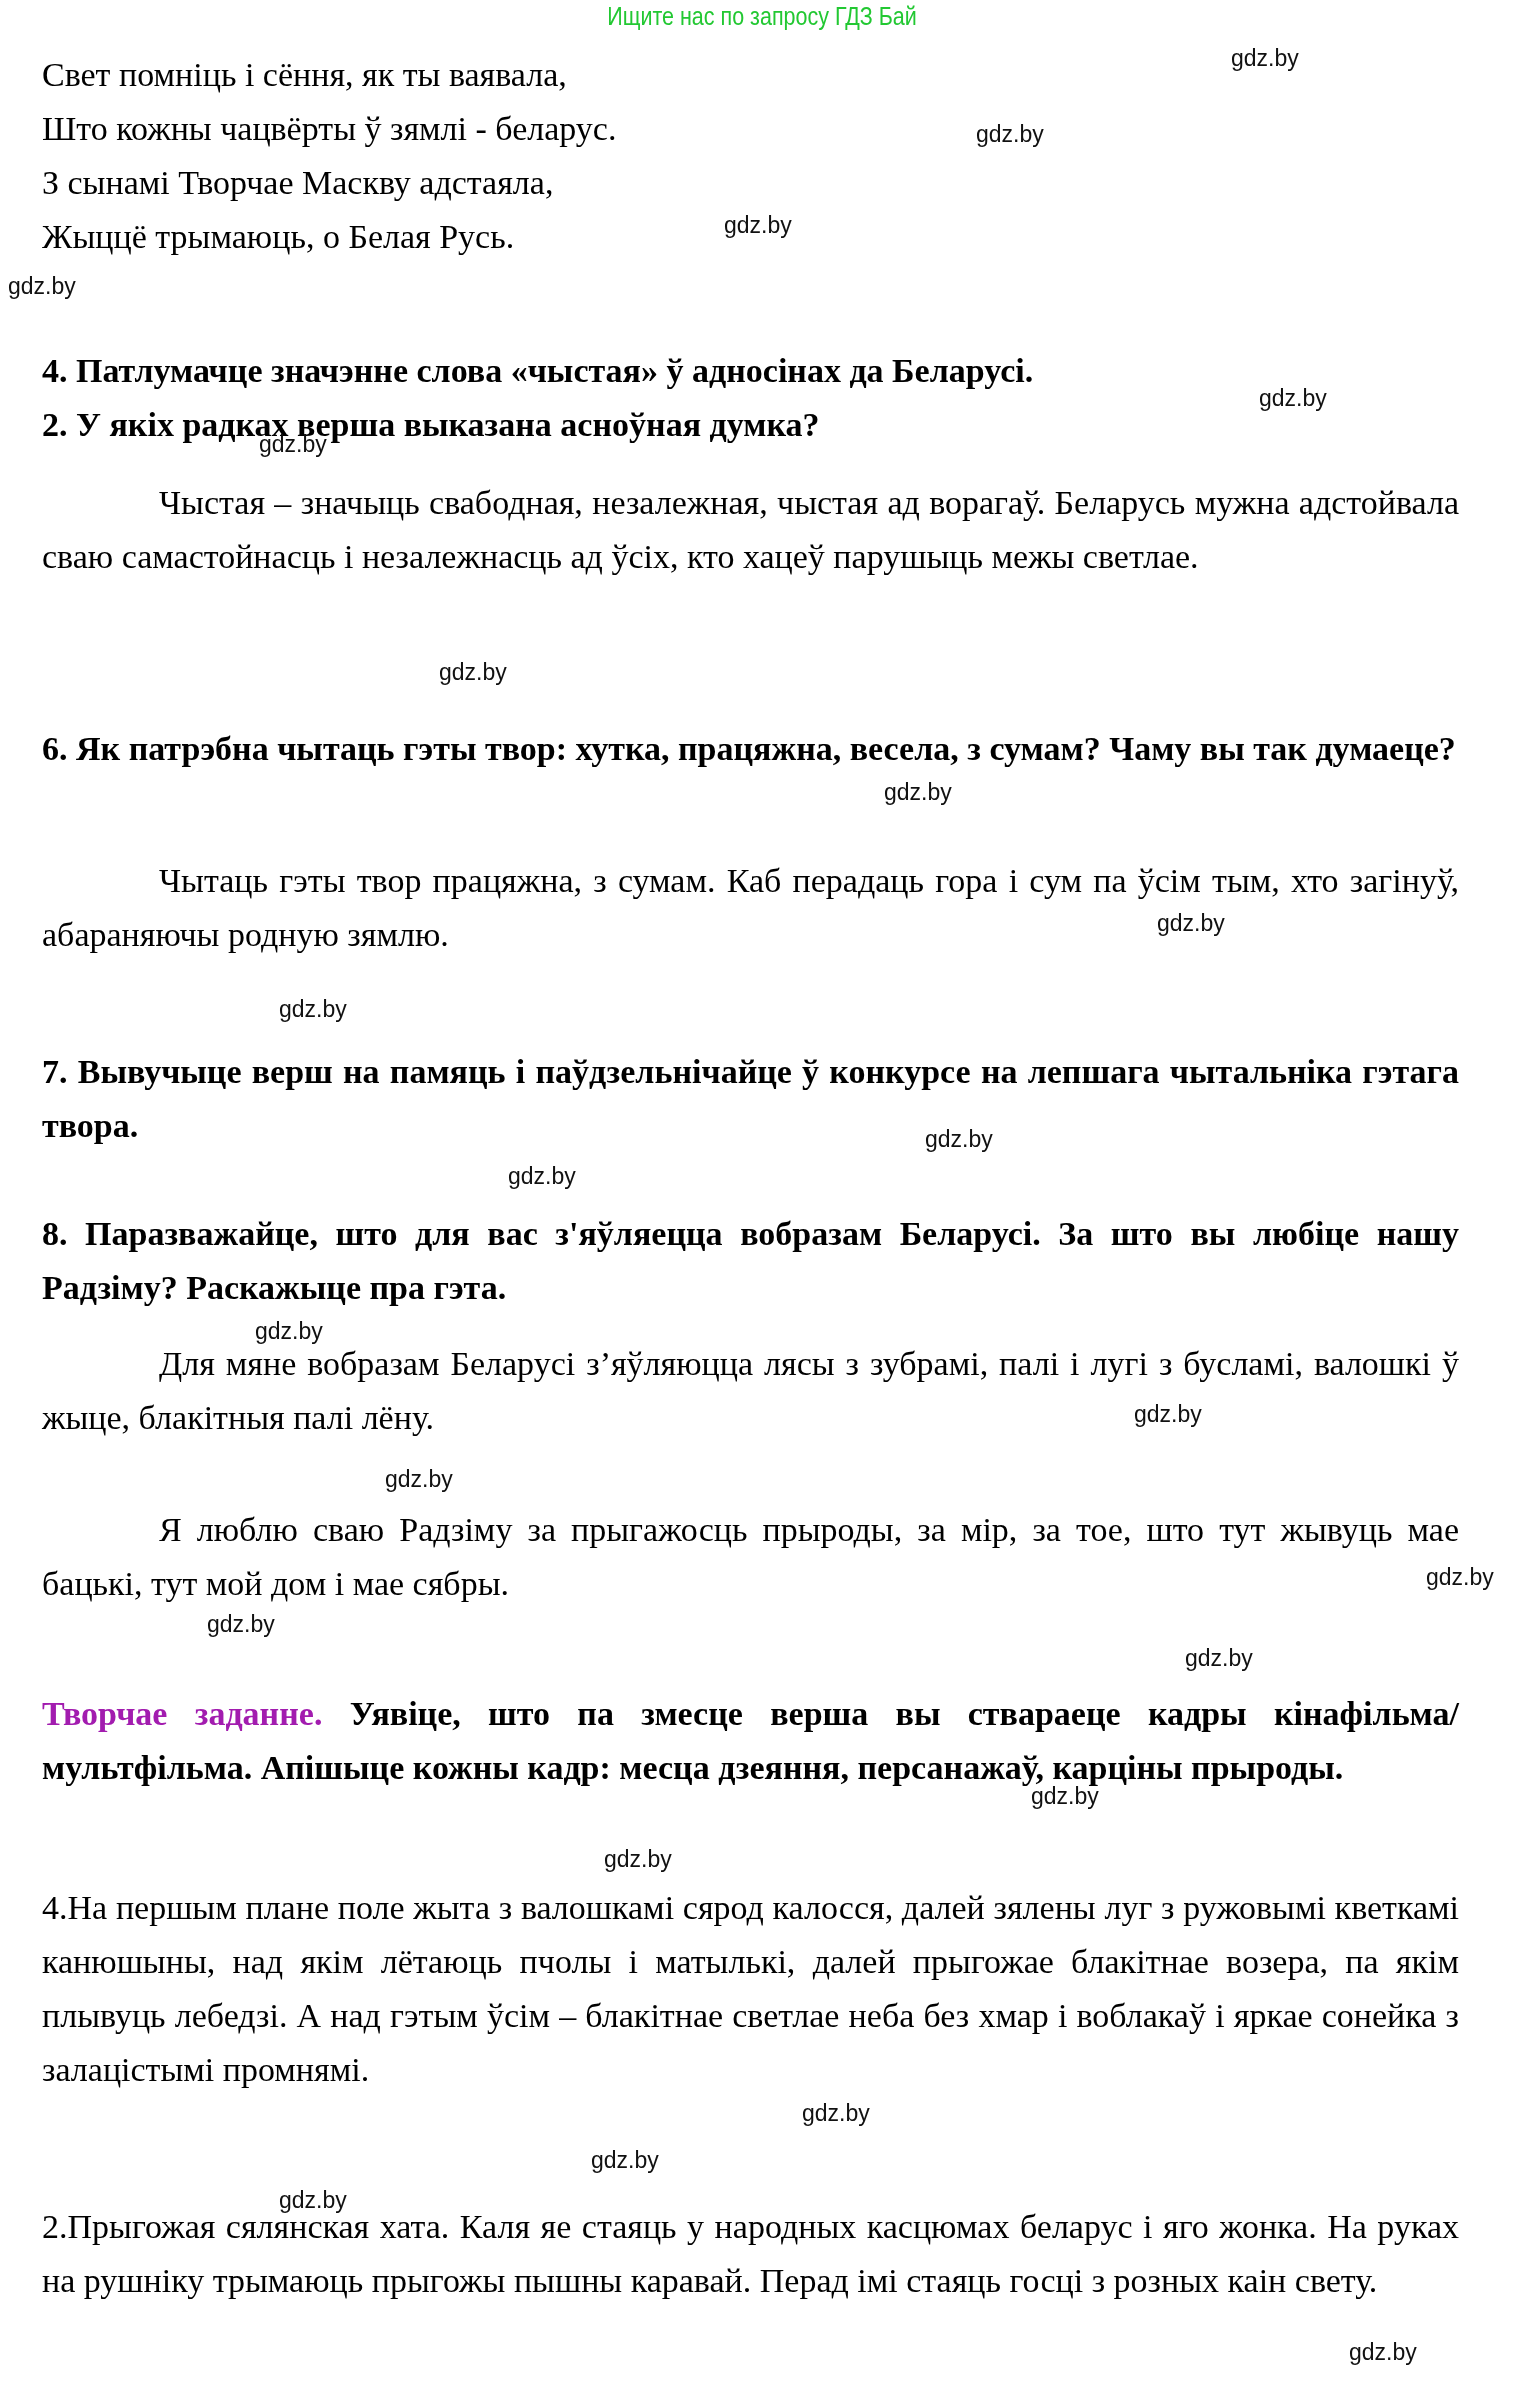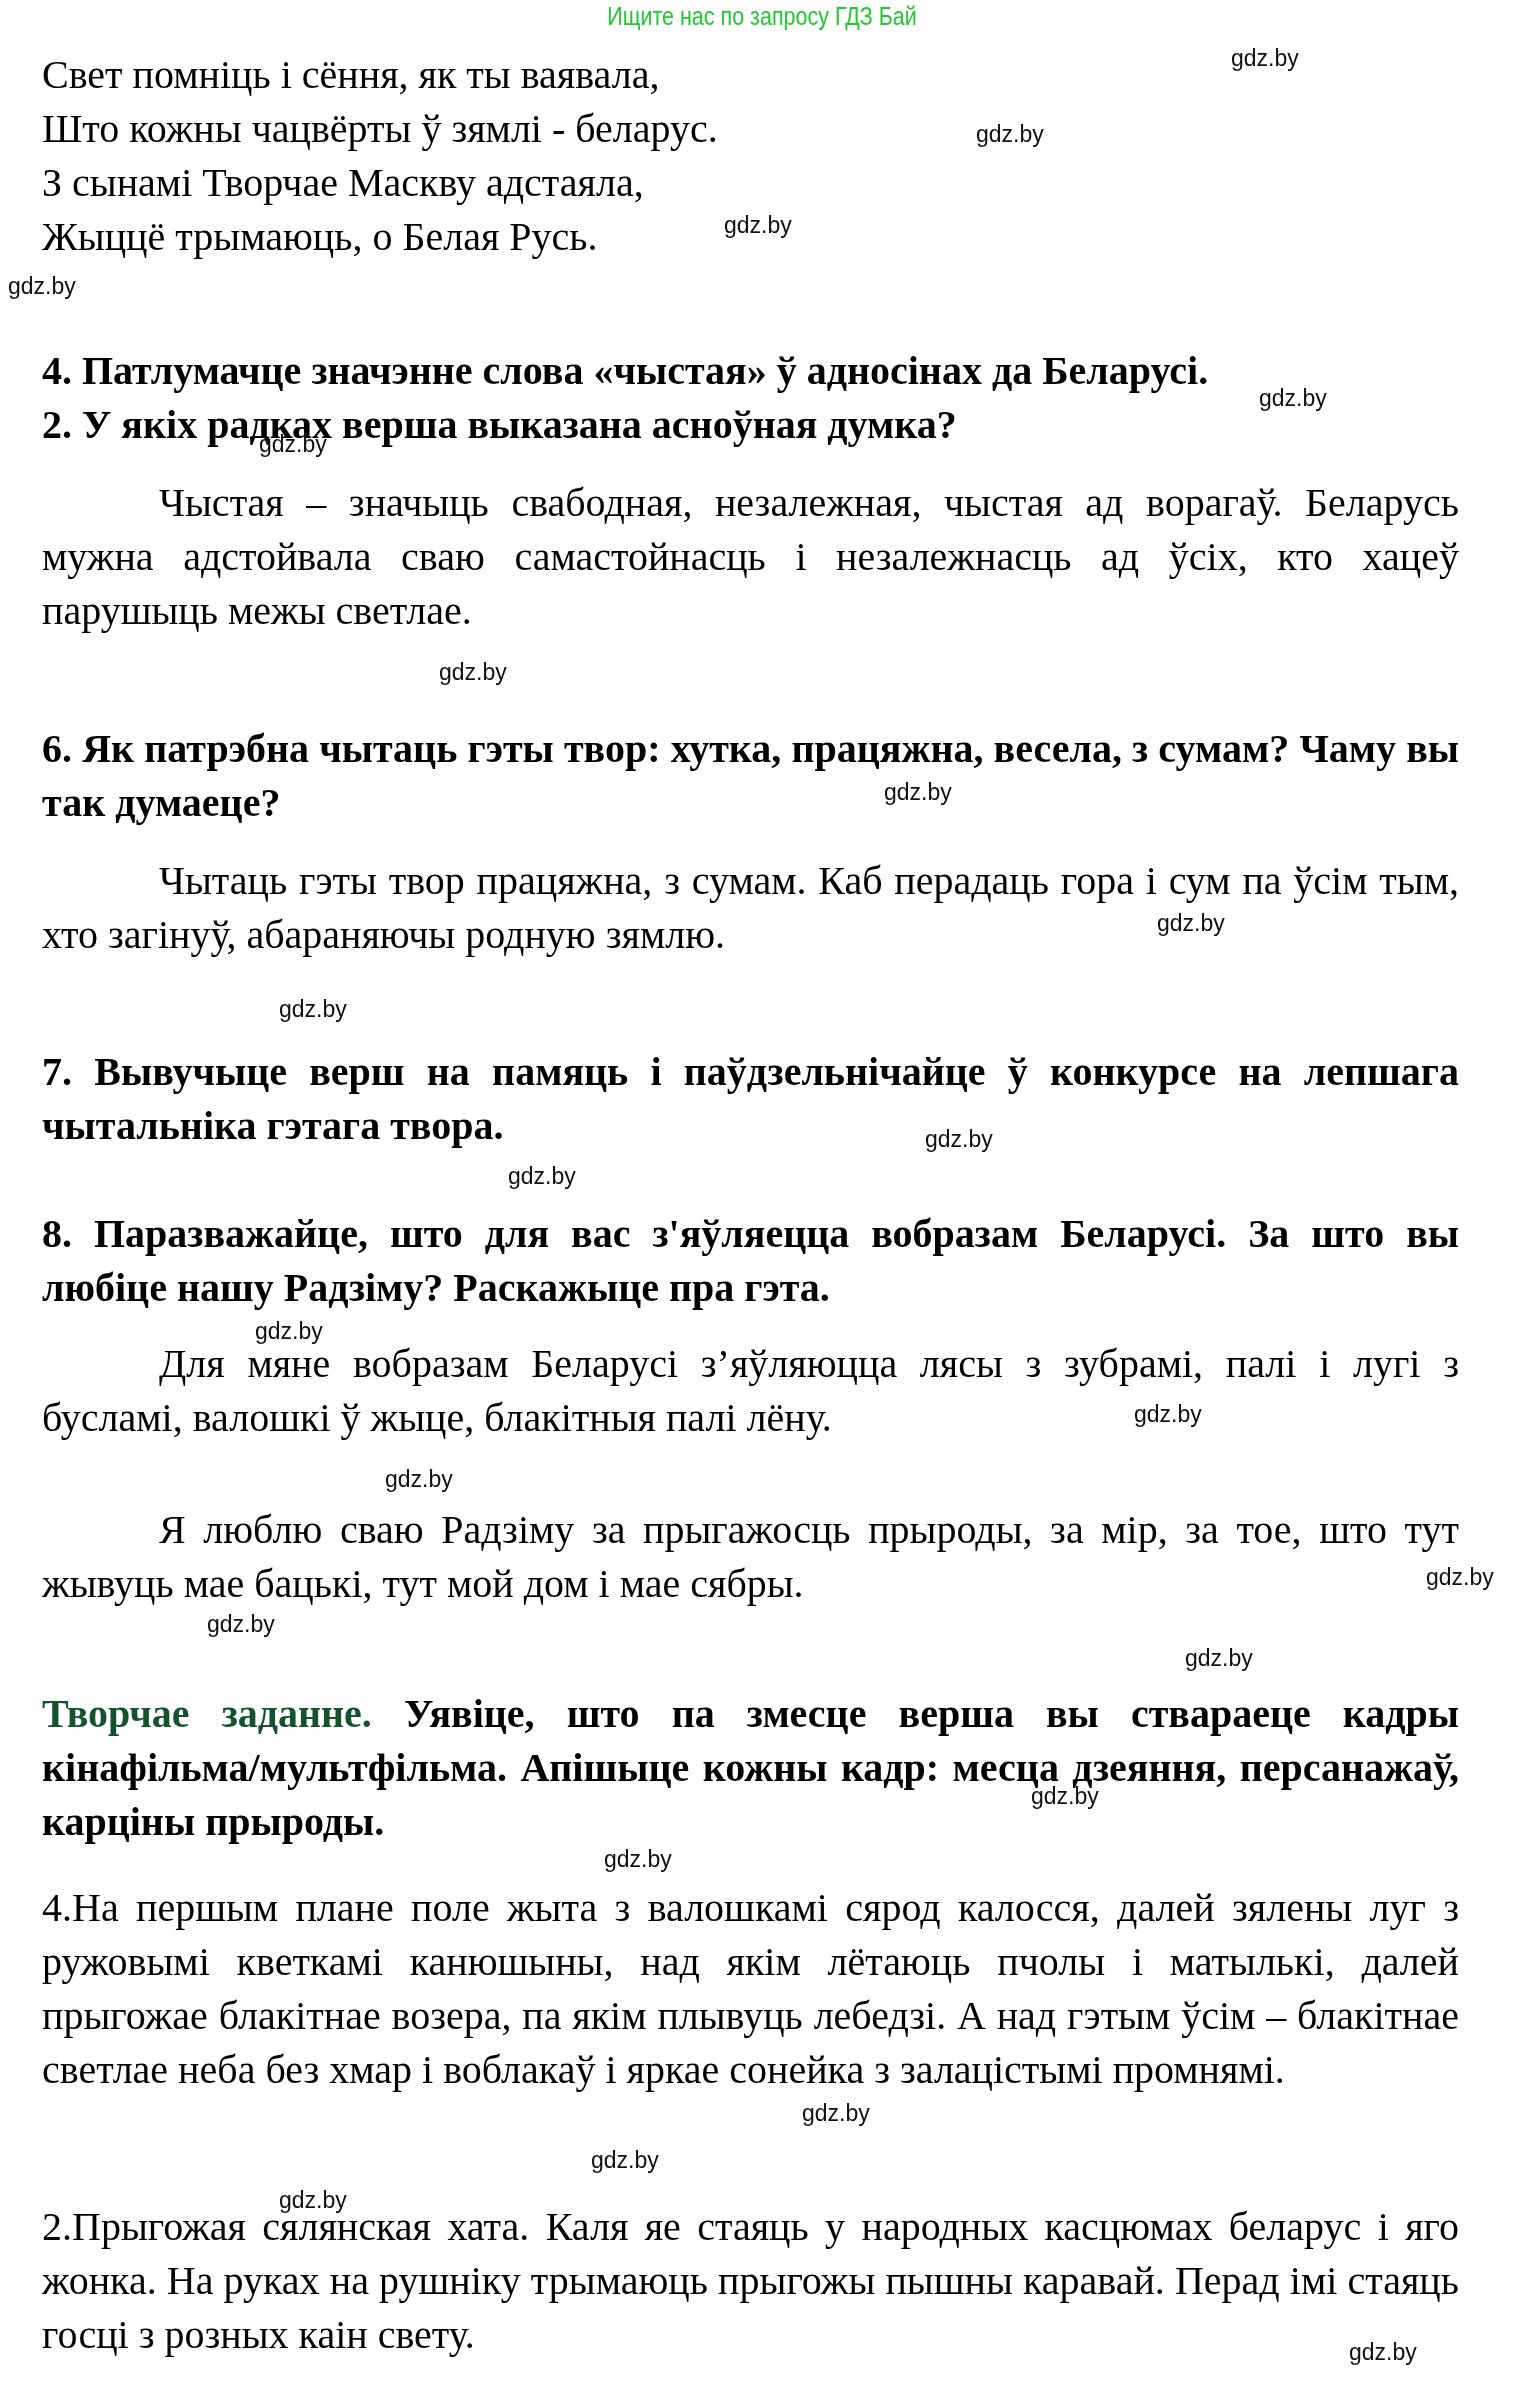--- a/index.html
+++ b/index.html
@@ -5,21 +5,21 @@
   html, body { margin: 0; padding: 0; background: #ffffff; }
   body { width: 1524px; height: 2401px; position: relative; overflow: hidden; }
   .page { position: absolute; left: 0; top: 0; width: 1524px; height: 2310px; }
   .top-banner {
     position: absolute; left: 0; width: 1524px; top: 0; height: 32px;
     text-align: center; font-family: "Liberation Sans", sans-serif;
     font-size: 25px; line-height: 32px; transform: scaleX(0.86);
   }
   .block {
     position: absolute; left: 42px; width: 1417px;
-    font-family: "Liberation Serif", serif; font-size: 40px; line-height: 54px;
+    font-family: "Liberation Serif", serif; font-size: 34px; line-height: 54px;
     color: #000;
   }
   .block p { margin: 0; }
   .justify { text-align: justify; text-align-last: left; }
   .indent { text-indent: 117px; }
   .bold { font-weight: bold; margin-top: 28px; }
   .wm {
     position: absolute; font-family: "Liberation Sans", sans-serif;
     font-size: 23px; line-height: 25.6px; color: #111; white-space: nowrap;
   }
@@ -72,21 +72,21 @@
 
   <div class="block justify indent" style="top:1337px;">
     <p>Для мяне вобразам Беларусі з’яўляюцца лясы з зубрамі, палі і лугі з буслaмі, валошкі ў жыце, блакітныя палі лёну.</p>
   </div>
 
   <div class="block justify indent" style="top:1503px;">
     <p>Я люблю сваю Радзіму за прыгажосць прыроды, за мір, за тое, што тут жывуць мае бацькі, тут мой дом і мае сябры.</p>
   </div>
 
   <div class="block bold justify" style="top:1659px;">
-    <p><span style="color:#14532d">Творчае заданне.</span><span> Уявіце, што па змесце верша вы ствараеце кадры кінафільма/мультфільма. Апішыце кожны кадр: месца дзеяння, персанажаў, карціны прыроды.</span></p>
+    <p><span style="color:#a21caf">Творчае заданне.</span><span> Уявіце, што па змесце верша вы ствараеце кадры кінафільма/мультфільма. Апішыце кожны кадр: месца дзеяння, персанажаў, карціны прыроды.</span></p>
   </div>
 
   <div class="block justify" style="top:1881px;">
     <p>4.На першым плане поле жыта з валошкамі сярод калосся, далей зялены луг з ружовымі кветкамі канюшыны, над якім лётаюць пчолы і матылькі, далей прыгожае блакітнае возера, па якім плывуць лебедзі. А над гэтым ўсім – блакітнае светлае неба без хмар і воблакаў і яркае сонейка з залацістымі промнямі.</p>
   </div>
 
   <div class="block justify" style="top:2200px;">
     <p>2.Прыгожая сялянская хата. Каля яе стаяць у народных касцюмах беларус і яго жонка. На руках на рушніку трымаюць прыгожы пышны каравай. Перад імі стаяць госці з розных каін свету.</p>
   </div>
 

